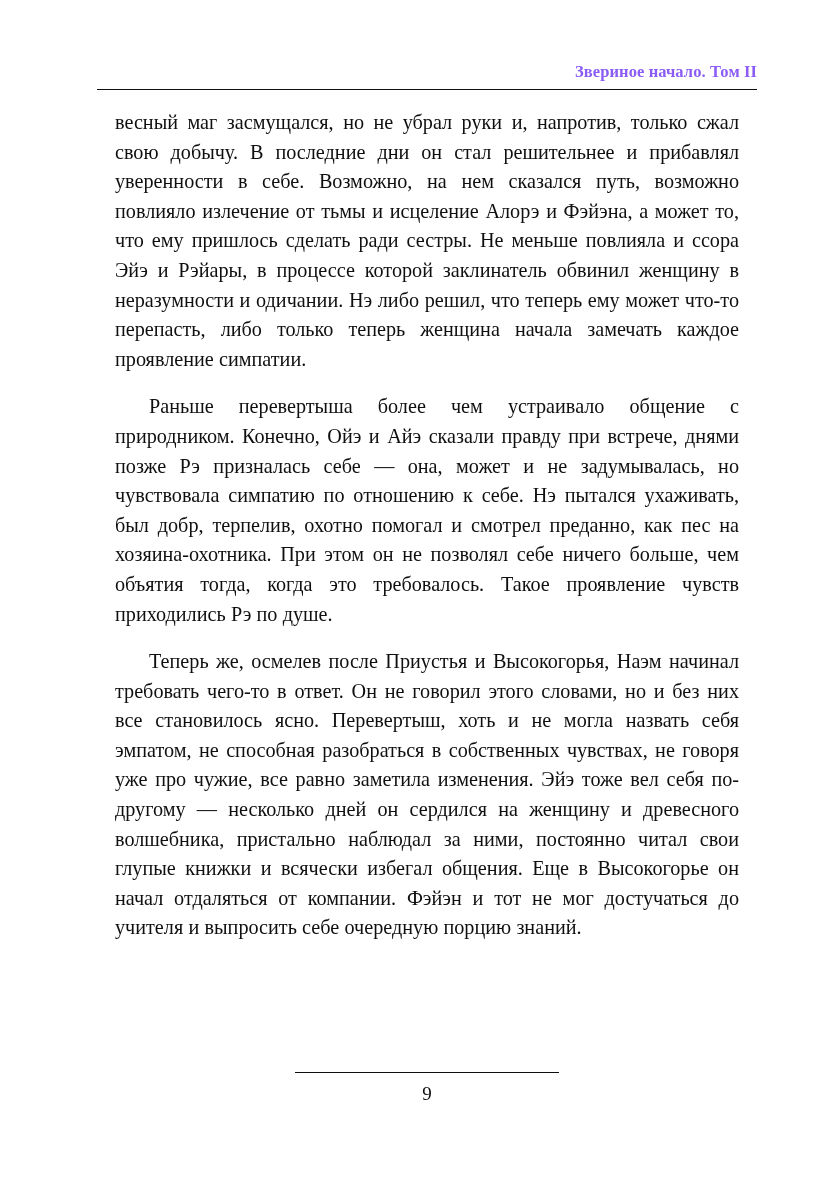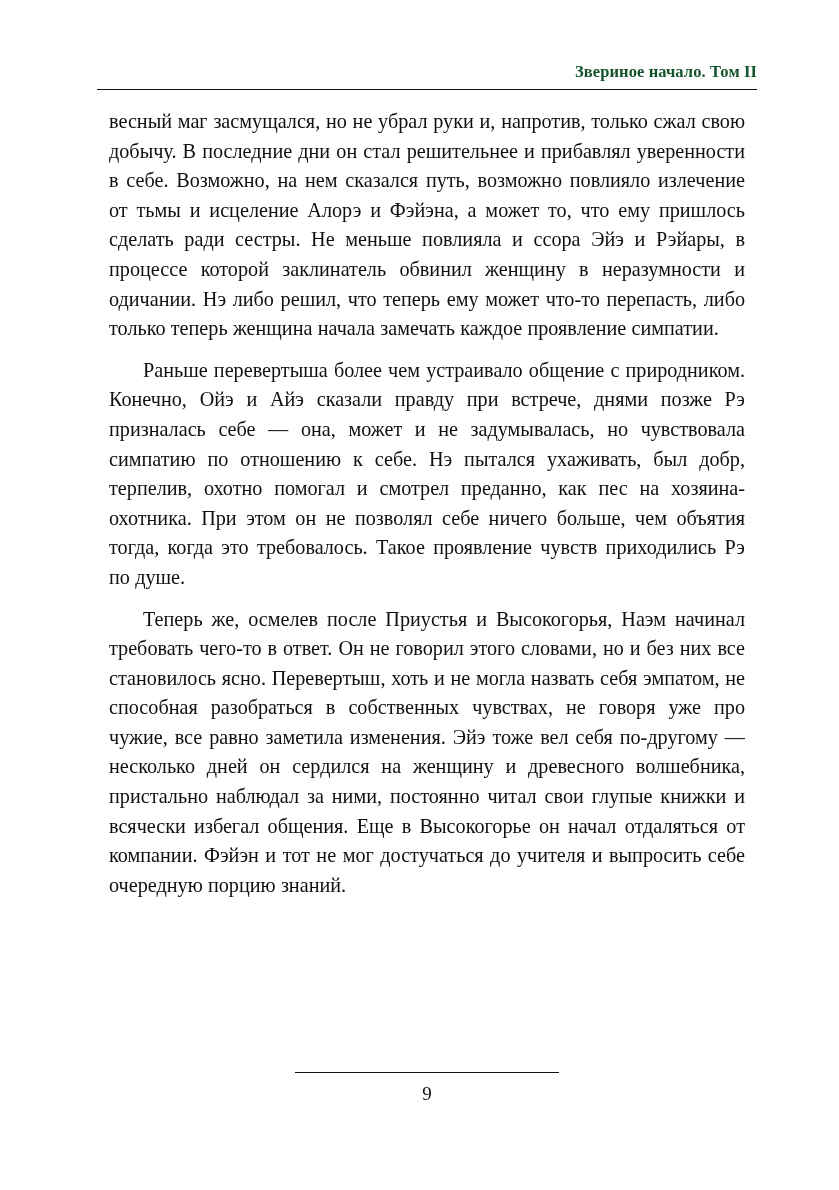--- a/index.html
+++ b/index.html
@@ -25,31 +25,31 @@
     position: absolute;
     left: 97px;
     top: 62px;
     width: 660px;
   }
   .running-head {
     text-align: right;
     font-size: 16.5px;
     font-weight: bold;
     letter-spacing: 0.1px;
-    color: #14532d;
+    color: #8b5cf6;
     padding-bottom: 7px;
     margin-bottom: 0;
   }
   .head-rule {
     border-bottom: 1.6px solid #100f10;
     width: 100%;
     margin-bottom: 17px;
   }
   .body-text p {
-    margin: 12px;
+    margin: 18px;
     font-size: 20.2px;
     line-height: 29.6px;
     text-align: justify;
     text-justify: inter-word;
     letter-spacing: 0px;
     word-spacing: 0.2px;
     hyphens: manual;
     font-family: Liberation Serif, serif;
   }
   .body-text p.indent {

